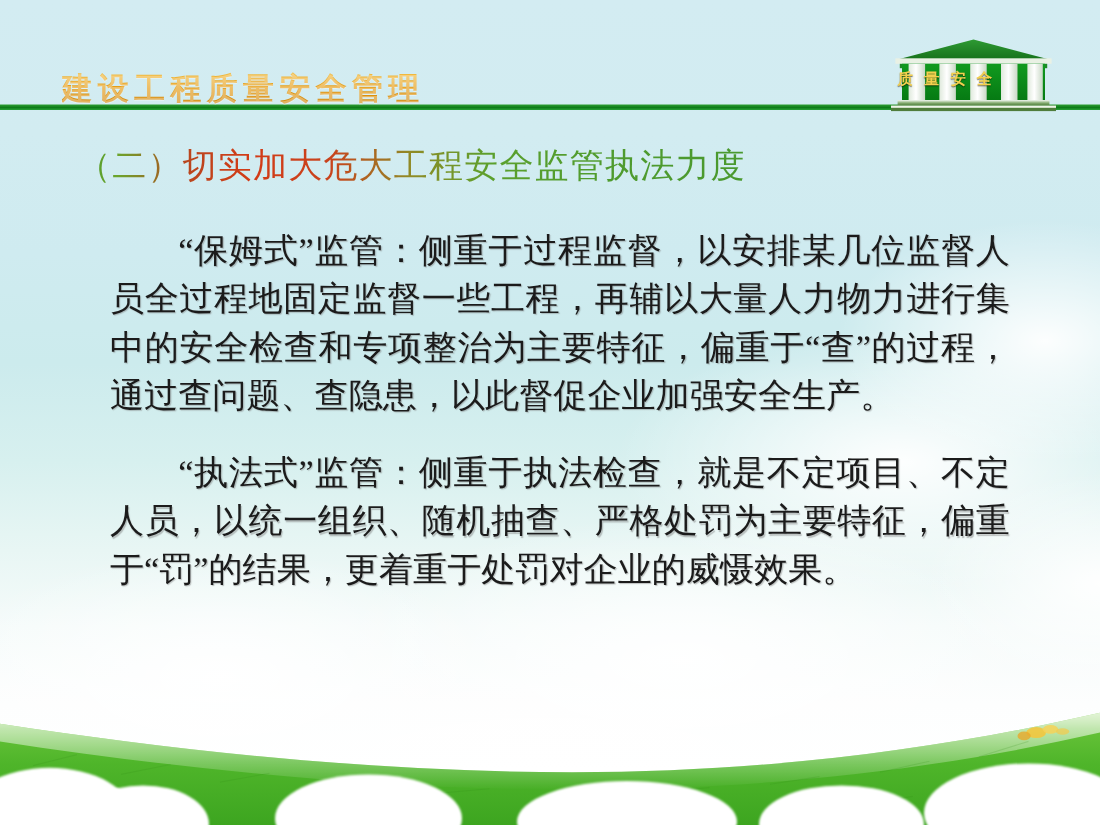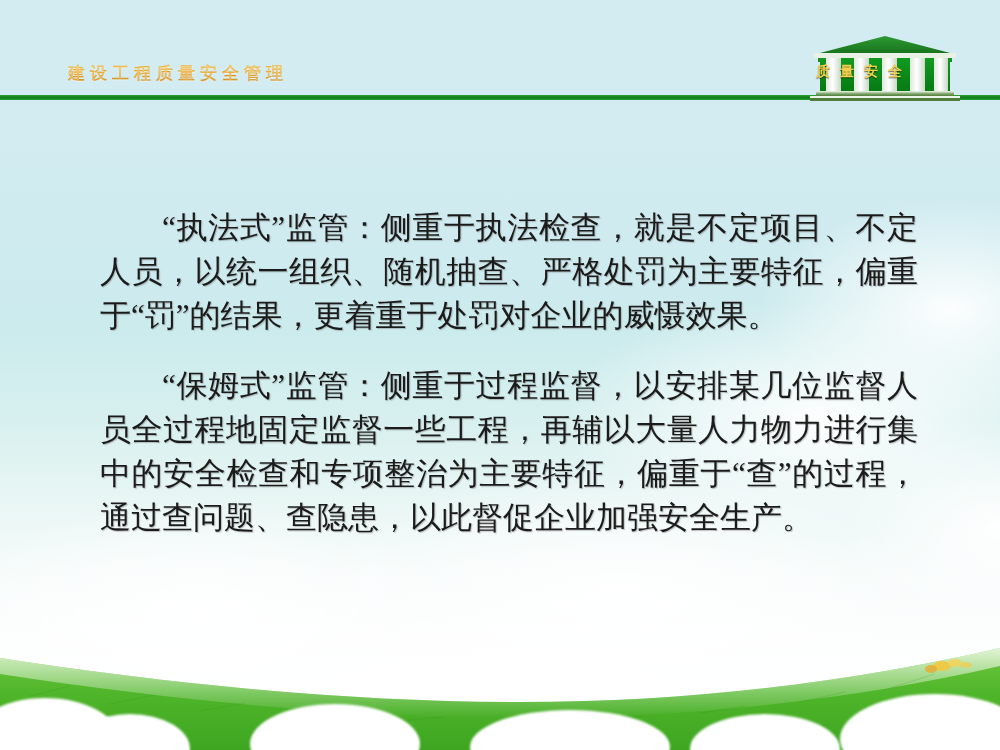--- a/index.html
+++ b/index.html
@@ -76,24 +76,24 @@
     position: absolute;
     left: 0;
     top: 95px;
     width: 1000px;
     height: 5px;
     background: linear-gradient(to bottom, #2f9f34, #0d7c18 55%, #2aa238);
   }
 
   .header-title {
     position: absolute;
-    left: 68px;
+    left: 56px;
     top: 62px;
     font-family: "DejaVu Sans", "Liberation Sans", sans-serif;
-    font-size: 17px;
+    font-size: 28px;
     font-weight: bold;
     letter-spacing: 5px;
     color: #e8a11a;
     background: linear-gradient(to bottom, #f6c650 0%, #e49a12 48%, #c97f0a 100%);
     -webkit-background-clip: text;
     background-clip: text;
     -webkit-text-fill-color: transparent;
     text-shadow: 0 1px 0 rgba(255,255,255,0.35);
     white-space: nowrap;
   }
@@ -270,19 +270,20 @@
       <rect x="104" y="24" width="15" height="33" fill="url(#colGrad)"></rect>
       <rect x="128" y="24" width="14" height="33" fill="url(#colGrad)"></rect>
 
       <rect x="10" y="57" width="138" height="5" fill="url(#baseGrad)"></rect>
       <rect x="4" y="62" width="150" height="5" fill="#4f7d3c"></rect>
       <rect x="4" y="62" width="150" height="2" fill="#eef5e8"></rect>
     </svg>
     <div class="logo-caption">质量安全</div>
   </div>
 
+  <div class="slide-heading">（二）切实加大危大工程安全监管执法力度</div>
 
   <div class="body-block">
+    <p class="para">“保姆式”监管：侧重于过程监督，以安排某几位监督人员全过程地固定监督一些工程，再辅以大量人力物力进行集中的安全检查和专项整治为主要特征，偏重于“查”的过程，通过查问题、查隐患，以此督促企业加强安全生产。</p>
     <p class="para">“执法式”监管：侧重于执法检查，就是不定项目、不定人员，以统一组织、随机抽查、严格处罚为主要特征，偏重于“罚”的结果，更着重于处罚对企业的威慑效果。</p>
-    <p class="para">“保姆式”监管：侧重于过程监督，以安排某几位监督人员全过程地固定监督一些工程，再辅以大量人力物力进行集中的安全检查和专项整治为主要特征，偏重于“查”的过程，通过查问题、查隐患，以此督促企业加强安全生产。</p>
   </div>
 
 </div>
 
 </body></html>

